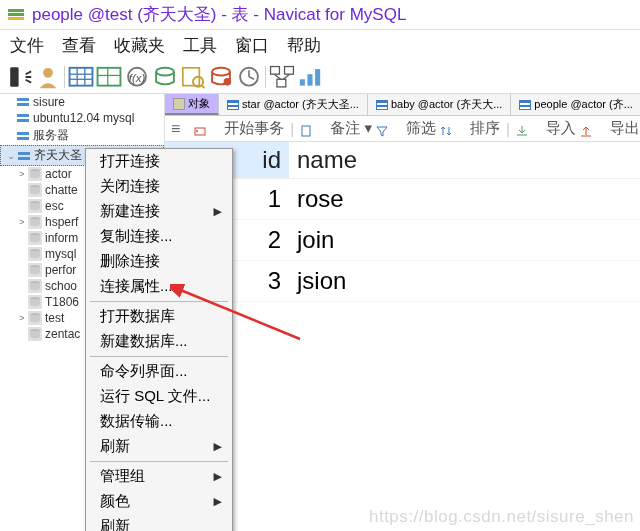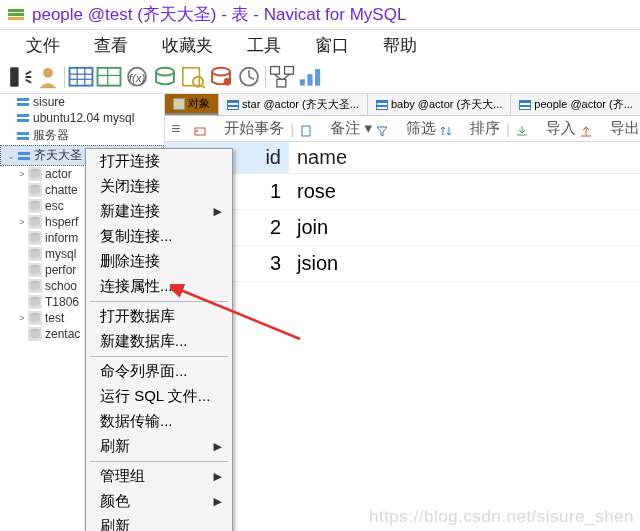--- a/index.html
+++ b/index.html
@@ -3,51 +3,51 @@
 <meta charset="utf-8">
 <style>
 * { box-sizing: border-box; margin: 0; padding: 0; }
 body { font-family: "Microsoft YaHei", SimSun, sans-serif; font-size: 13px; background: #fff; width: 640px; height: 531px; overflow: hidden; position: relative; }
 
 .titlebar { display: flex; align-items: center; padding: 3px 6px; background: #fff; border-bottom: 1px solid #e0e0e0; }
 .titlebar .logo { width: 20px; height: 20px; margin-right: 6px; }
 .titlebar .title { font-size: 17px; color: #6d28d9; }
 
 .menubar { display: flex; gap: 18px; padding: 4px 10px; font-size: 17px; color: #222; }
-.menubar span { cursor: default; margin-left: 16px; }
+.menubar span { cursor: default; }
 
 .toolbar { display: flex; align-items: center; padding: 4px 6px; border-bottom: 1px solid #ddd; }
 .tool-icon { width: 28px; height: 24px; display: flex; align-items: center; justify-content: center; position: relative; }
 .tool-sep { width: 1px; height: 22px; background: #d0d0d0; margin: 0 2px; }
 
 .main { display: flex; height: 430px; }
 
 .sidebar { width: 165px; border-right: 1px solid #ddd; overflow: hidden; }
 .tree-item { display: flex; align-items: center; padding: 1px 4px; white-space: nowrap; overflow: hidden; font-size: 12px; color: #333; }
 .tree-item.sel { background: #d6e4f5; border: 1px dotted #666; }
 .tree-item .expander { width: 12px; text-align: center; color: #777; font-size: 9px; }
 .tree-item .pad { width: 12px; }
 .tree-item .ico { width: 14px; height: 14px; margin-right: 3px; display: inline-block; }
 .ico-db { background: #e0e0e0; border-radius: 1px; }
 
 .content { flex: 1; display: flex; flex-direction: column; overflow: hidden; }
 .tabs { display: flex; background: #f0f0f0; border-bottom: 1px solid #ccc; font-size: 11px; height: 22px; align-items: stretch; overflow: hidden; }
 .tab { display: flex; align-items: center; padding: 2px 8px; border-right: 1px solid #ccc; background: #f5f5f5; white-space: nowrap; gap: 3px; }
-.tab.active { background: #a16207; border-bottom: 2px solid #888; }
+.tab.active { background: #c4b5fd; border-bottom: 2px solid #888; }
 .tab-ico { width: 12px; height: 12px; display: inline-block; }
 .ti-obj { background: #d4cfa8; border: 1px solid #999; }
 .ti-tbl { width: 12px; height: 10px; background: repeating-linear-gradient(to bottom,#3b7cc8 0 2px,#fff 2px 4px); border: 1px solid #3b7cc8; }
 
 .actbar { display: flex; align-items: center; padding: 2px 6px; border-bottom: 1px solid #ddd; font-size: 15px; color: #555; gap: 4px; overflow: hidden; height: 26px; }
 .actbar .ham { font-size: 16px; color: #666; margin-right: 10px; }
 .actbar .aitem { display: flex; align-items: center; gap: 18px; white-space: nowrap; }
 .actbar .dot { width:12px;height:12px;display:inline-block; }
 .actbar .sep { color: #ccc; margin: 0 2px; }
 
-.grid { font-size: 20px; }
+.grid { font-size: 24px; }
 .grid-header { display: flex; background: #fff; border-bottom: 1px solid #eee; }
 .grid-header .cell { padding: 4px 8px; color: #222; }
 .col1 { width: 124px; text-align: right; padding-right: 12px; }
 .col1.sel { background: #dcedff; }
 .col2 { flex: 1; }
 .grid-row { display: flex; border-bottom: 1px solid #f5f5f5; }
 .grid-row .cell { padding: 6px 8px; }
 
 .ctxmenu { position: absolute; left: 85px; top: 148px; width: 148px; background: #f5f5f5; border: 1px solid #999; box-shadow: 2px 2px 4px rgba(0,0,0,0.3); font-size: 15px; z-index: 10; }
 .ctxmenu .mitem { padding: 3px 10px 3px 14px; display: flex; justify-content: space-between; align-items: center; cursor: default; }

